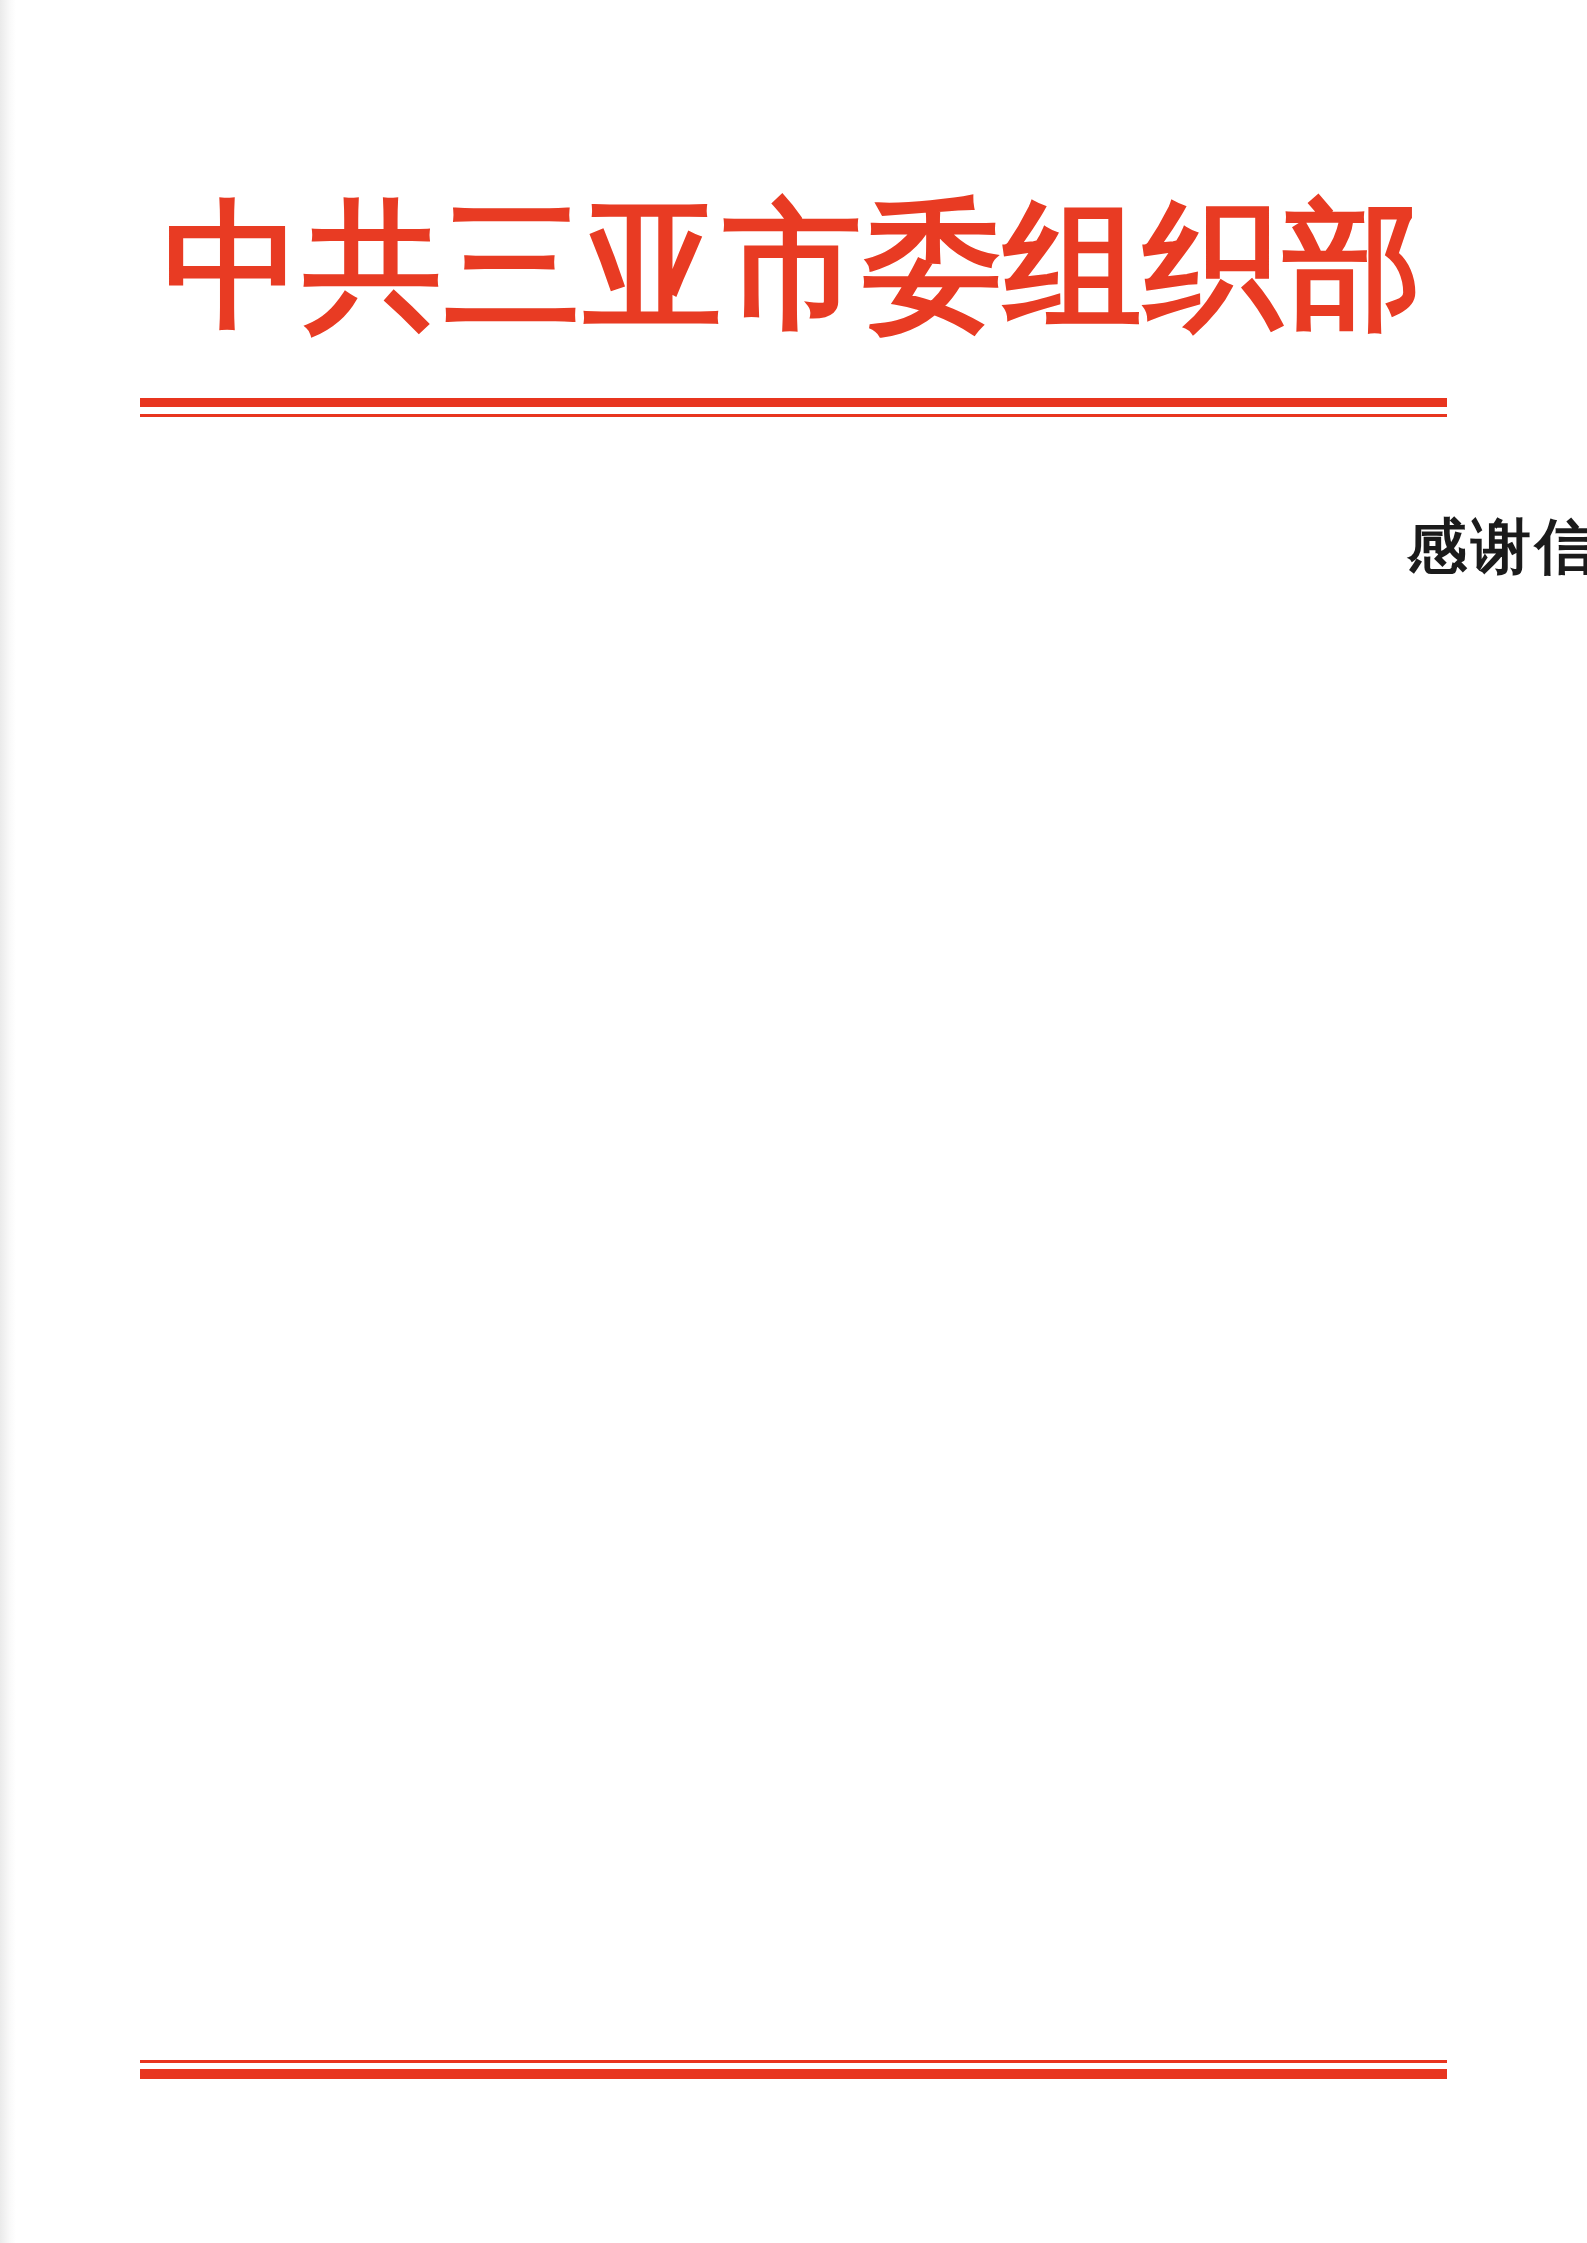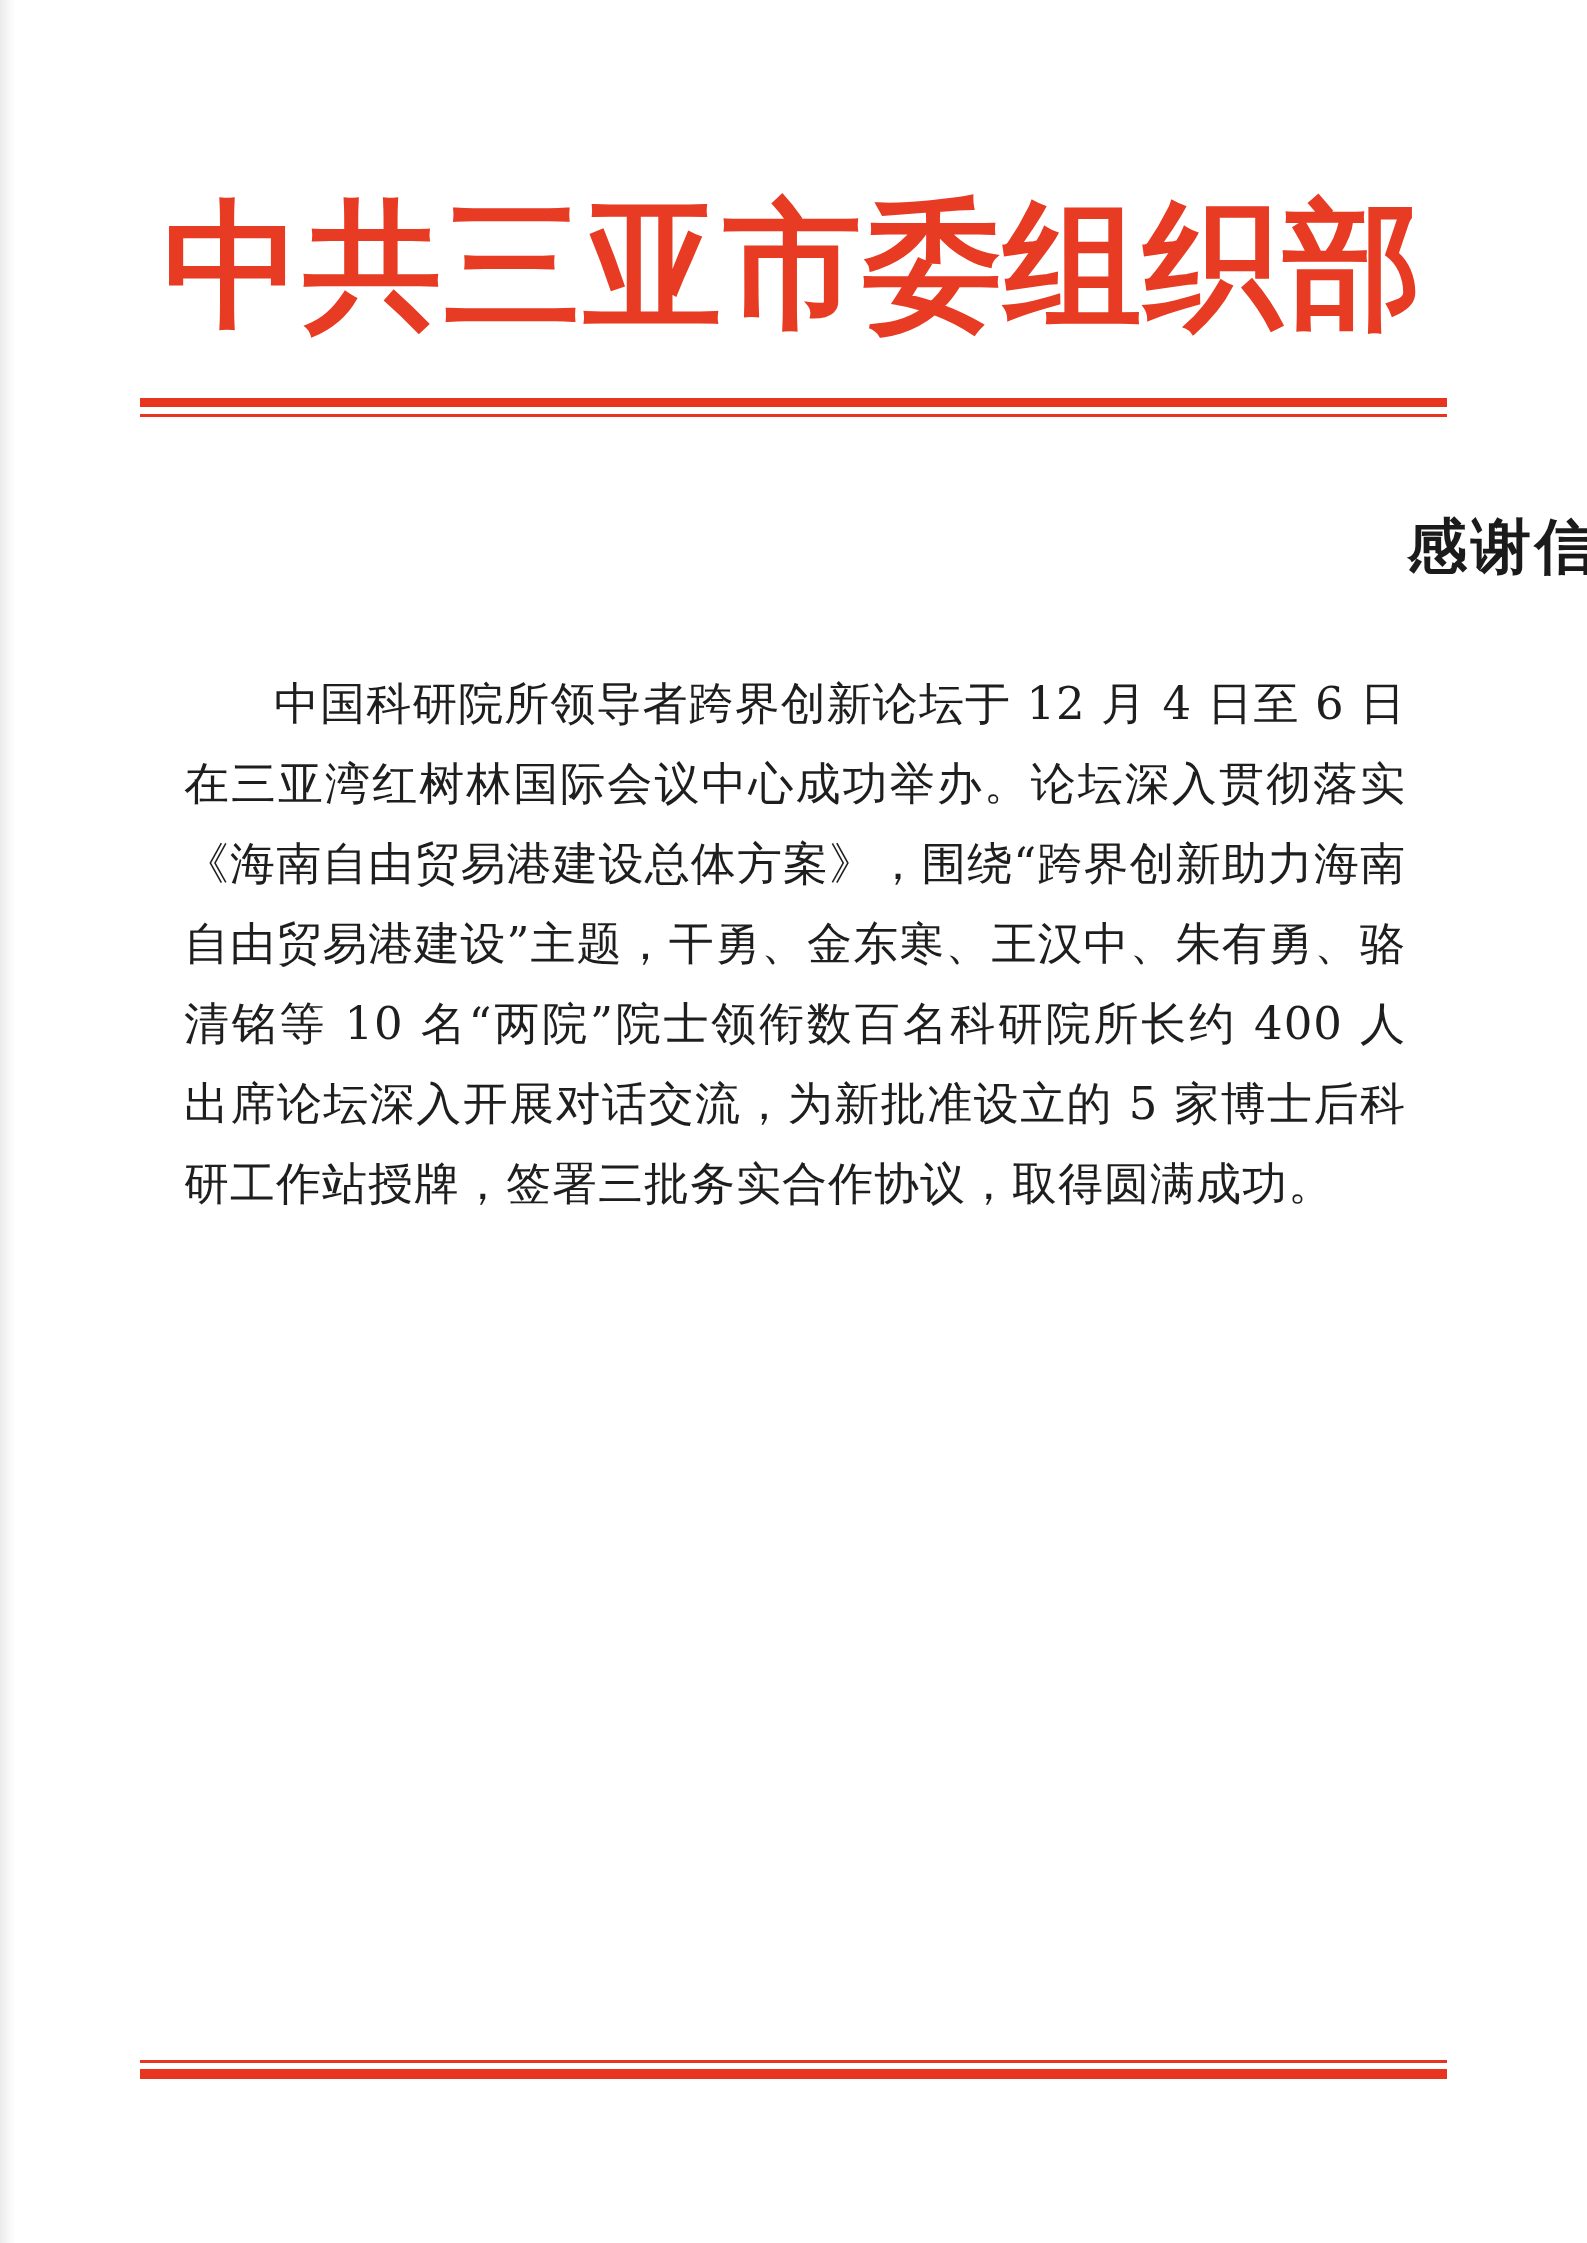--- a/index.html
+++ b/index.html
@@ -97,21 +97,20 @@
   <div class="letterhead">中共三亚市委组织部</div>
 
   <div class="rule-group top">
     <div class="rule thick"></div>
     <div class="rule thin"></div>
   </div>
 
   <h1 class="letter-title">感谢信</h1>
 
   <div class="letter-body">
-    <p class="body-para">中国科研院所领导者跨界创新论坛于 12 月 4 日至 6 日在三亚湾红树林国际会议中心成功举办。论坛深入贯彻落实《海南自由贸易港建设总体方案》，围绕“跨界创新助力海南自由贸易港建设”主题，干勇、金东寒、王汉中、朱有勇、骆清铭等 10 名“两院”院士领衔数百名科研院所长约 400 人出席论坛深入开展对话交流，为新批准设立的 5 家博士后科研工作站授牌，签署三批务实合作协议，取得圆满成功。</p>
   </div>
 
   <div class="rule-group bottom">
     <div class="rule thin"></div>
     <div class="rule thick"></div>
   </div>
 
 </div>
 
 </body></html>

